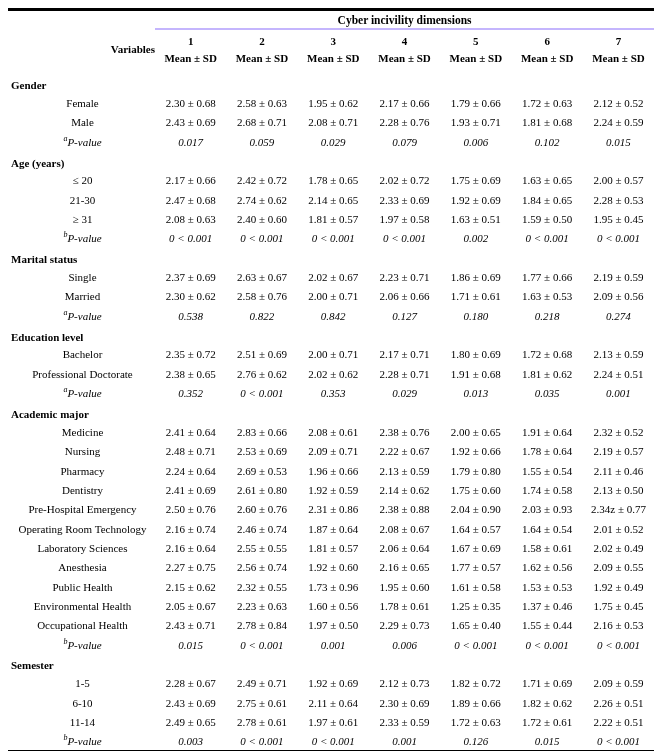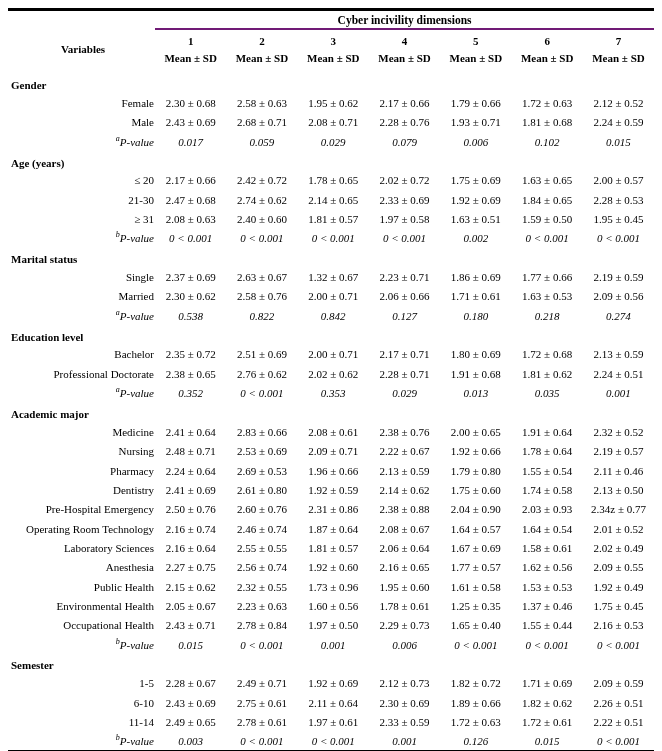--- a/index.html
+++ b/index.html
@@ -14,28 +14,28 @@
   table.paper-table {
     width: 646px;
     border-collapse: collapse;
     table-layout: fixed;
     border-top: 3px solid #000000;
     border-bottom: 3px solid #000000;
   }
   th, td { vertical-align: middle; overflow: hidden; white-space: nowrap; }
   .corner { border: none; }
   .spanner {
-    border-bottom: 2px solid #701a75;
+    border-bottom: 2px solid #c4b5fd;
     text-align: center;
     font-weight: bold;
     font-size: 11.5px;
     padding: 3px 0 2px 0;
   }
   .var-head {
-    text-align: center;
+    text-align: right;
     font-weight: bold;
     font-size: 11px;
     padding: 2px 0 8px 3px;
     vertical-align: middle;
   }
   .col-head {
     text-align: center;
     font-weight: bold;
     font-size: 11px;
     line-height: 1.5;
@@ -44,21 +44,21 @@
   }
   tbody tr { height: 19.35px; }
   .section-title {
     font-weight: bold;
     font-size: 11px;
     text-align: left;
     padding: 3px 0 0 3px;
   }
   .row-label {
     font-size: 11px;
-    text-align: right;
+    text-align: center;
     padding-left: 3px;
   }
   .cell {
     font-size: 11px;
     text-align: center;
   }
   tr.pvalue td { font-style: italic; }
   sup { font-size: 8px; line-height: 0; }
 </style>
 </head>
@@ -186,21 +186,21 @@
           <td class="cell">0 &lt; 0.001</td>
           <td class="cell">0 &lt; 0.001</td>
         </tr>
         <tr>
           <td class="section-title" colspan="8">Marital status</td>
         </tr>
         <tr>
           <td class="row-label">Single</td>
           <td class="cell">2.37 ± 0.69</td>
           <td class="cell">2.63 ± 0.67</td>
-          <td class="cell">1.32 ± 0.67</td>
+          <td class="cell">2.02 ± 0.67</td>
           <td class="cell">2.23 ± 0.71</td>
           <td class="cell">1.86 ± 0.69</td>
           <td class="cell">1.77 ± 0.66</td>
           <td class="cell">2.19 ± 0.59</td>
         </tr>
         <tr>
           <td class="row-label">Married</td>
           <td class="cell">2.30 ± 0.62</td>
           <td class="cell">2.58 ± 0.76</td>
           <td class="cell">2.00 ± 0.71</td>

